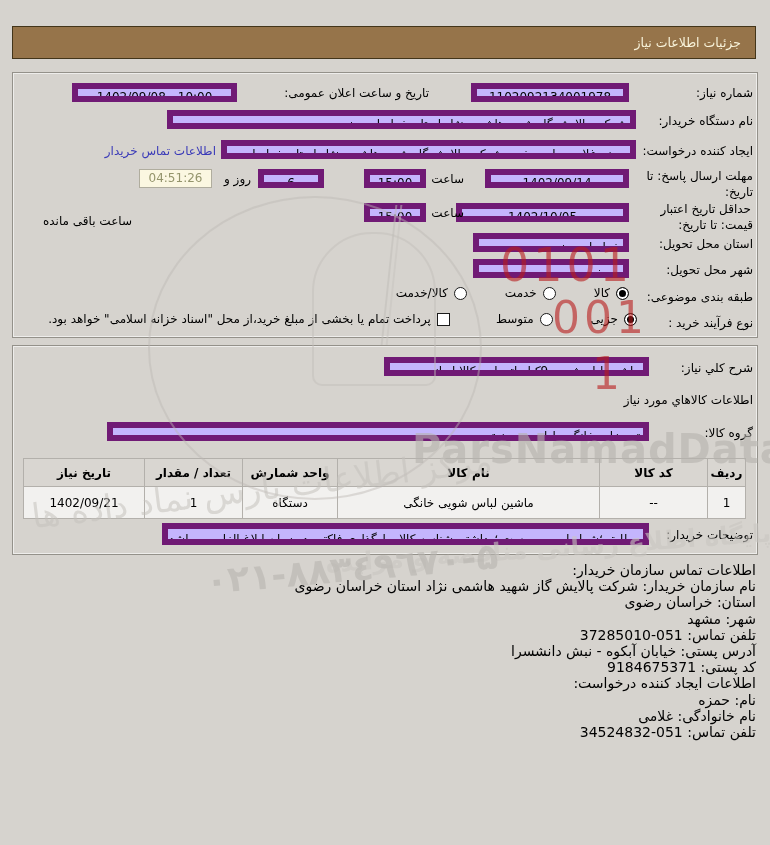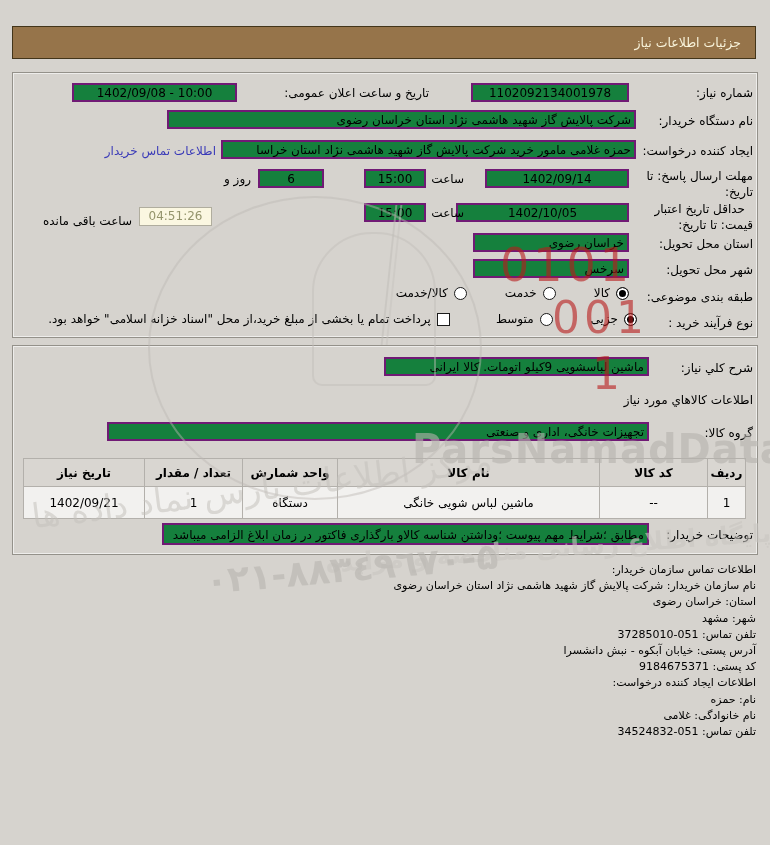--- a/index.html
+++ b/index.html
@@ -14,38 +14,38 @@
     background:#96744a;border:1px solid #43351a;box-sizing:border-box;
     color:#f8f3da;line-height:31px;padding-right:14px;font-size:12.5px;
   }
   .gbox{
     position:absolute;border:1px solid #94918a;box-sizing:border-box;
     box-shadow:inset 1px 1px 0 #eeedeb, inset -1px -1px 0 #eeedeb;
   }
   .lbl{position:absolute;white-space:nowrap;line-height:16px;}
   .b{font-weight:normal;}
   .ibox{
-    position:absolute;background:#15803d;border:2px solid #701a75;box-sizing:border-box;
+    position:absolute;background:#c4b5fd;border:6px solid #701a75;box-sizing:border-box;
     height:19px;line-height:17px;text-align:center;white-space:nowrap;overflow:hidden;
   }
   .ibox.rt{text-align:right;padding:0 3px;}
   .ltr{direction:ltr;unicode-bidi:isolate;}
   .link{color:#3a3ab8;cursor:pointer;}
   .cd{background:#fbf7e1;border:1px solid #b0ad9e;color:#94946c;}
   .optrow{position:absolute;display:flex;align-items:center;gap:6px;white-space:nowrap;}
   .radio{display:inline-block;width:13px;height:13px;border:1px solid #1a1a1a;border-radius:50%;
     background:#fff;box-sizing:border-box;flex:0 0 auto;}
   .radio.on{background:#000;box-shadow:inset 0 0 0 2px #fff, inset 0 0 0 3px #000;}
   .chk{display:inline-block;width:13px;height:13px;border:1px solid #1a1a1a;background:#fff;
     box-sizing:border-box;flex:0 0 auto;}
   .gap{width:26px;flex:0 0 auto;}
   table.tbl{position:absolute;border-collapse:collapse;table-layout:fixed;}
   table.tbl th{background:#d9d6d1;font-weight:bold;border:1px solid #b3b0ab;height:25px;font-size:12px;}
   table.tbl td{background:#f2f1ef;border:1px solid #b3b0ab;height:29px;text-align:center;font-size:12px;}
-  .contact{position:absolute;right:14px;top:562px;text-align:right;font-size:11px;line-height:16.2px;}
+  .contact{position:absolute;right:14px;top:562px;text-align:right;font-size:14px;line-height:16.2px;}
   .contact div{white-space:nowrap;}
   
   .wm{position:absolute;pointer-events:none;z-index:10;white-space:nowrap;}
   .wm-circle{left:148px;top:196px;width:330px;height:300px;border:2px solid #bcb9b4;
     border-radius:50%;opacity:.45;}
   .wm-tulip{left:312px;top:232px;width:120px;height:150px;border:2px solid #c0bdb8;
     border-radius:60px 60px 10px 10px;opacity:.45;}
   .wm-lines{left:388px;top:205px;width:3px;height:140px;border-left:2px solid #c0bdb8;
     border-right:2px solid #c7c4bf;opacity:.5;transform:skewX(-6deg);}
   .wm-digits{font-weight:normal;color:#b91c1c;opacity:.6;letter-spacing:4px;}
@@ -89,24 +89,24 @@
   <div class="ibox rt" style="right:121px;top:67px;width:415px;">حمزه غلامی مامور خرید شرکت پالایش گاز شهید هاشمی نژاد   استان خراسا</div>
   <span class="lbl link" style="right:541px;top:70px;">اطلاعات تماس خریدار</span>
 
   <span class="lbl" style="right:4px;top:95px;">مهلت ارسال پاسخ: تا</span>
   <span class="lbl" style="right:4px;top:111px;">تاریخ:</span>
   <div class="ibox ltr" style="right:128px;top:96px;width:144px;">1402/09/14</div>
   <span class="lbl" style="right:293px;top:98px;">ساعت</span>
   <div class="ibox ltr" style="right:331px;top:96px;width:62px;">15:00</div>
   <div class="ibox" style="right:433px;top:96px;width:66px;">6</div>
   <span class="lbl" style="right:506px;top:98px;">روز و</span>
-  <div class="ibox cd ltr" style="right:545px;top:96px;width:73px;margin-top:38px;">04:51:26</div>
+  <div class="ibox cd ltr" style="right:545px;top:96px;width:73px;">04:51:26</div>
   <span class="lbl" style="right:625px;top:98px;margin-top:42px;">ساعت باقی مانده</span>
 
-  <span class="lbl" style="right:12px;top:128px;">حداقل تاریخ اعتبار</span>
+  <span class="lbl" style="right:6px;top:128px;">حداقل تاریخ اعتبار</span>
   <span class="lbl" style="right:4px;top:144px;">قیمت: تا تاریخ:</span>
   <div class="ibox ltr" style="right:128px;top:130px;width:173px;">1402/10/05</div>
   <span class="lbl" style="right:293px;top:132px;">ساعت</span>
   <div class="ibox ltr" style="right:331px;top:130px;width:62px;">15:00</div>
 
   <span class="lbl" style="right:4px;top:163px;">استان محل تحویل:</span>
   <div class="ibox rt" style="right:128px;top:160px;width:156px;">خراسان رضوی</div>
 
   <span class="lbl" style="right:4px;top:189px;">شهر محل تحویل:</span>
   <div class="ibox rt" style="right:128px;top:186px;width:156px;">سرخس</div>

